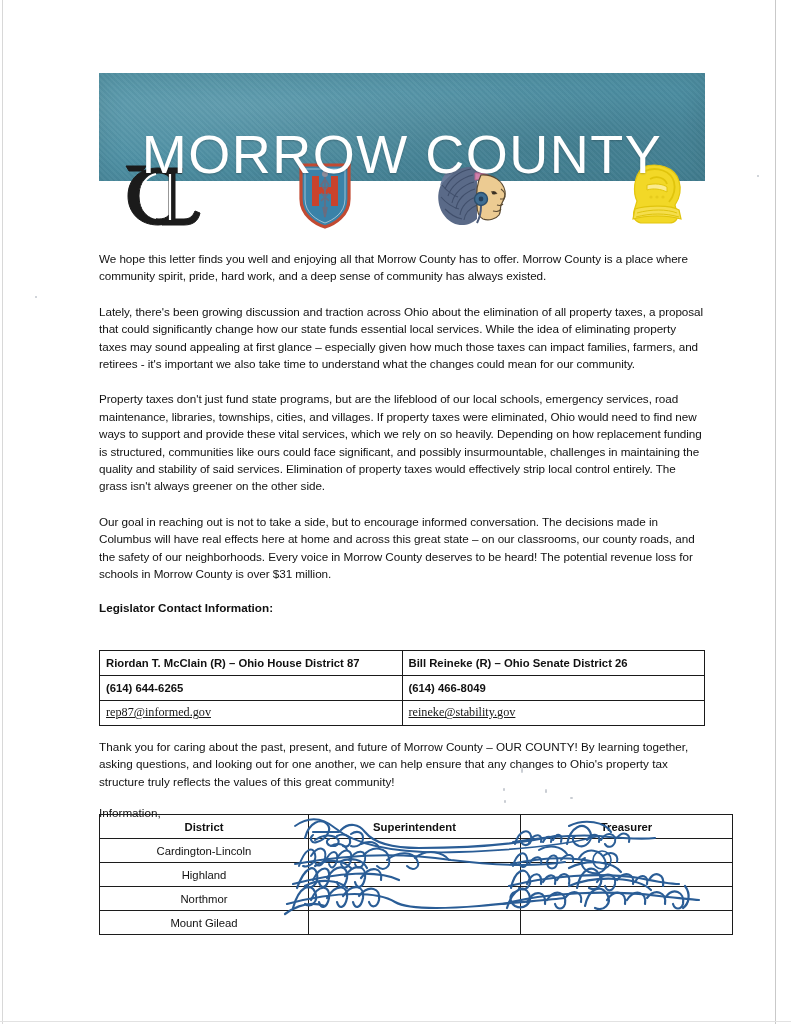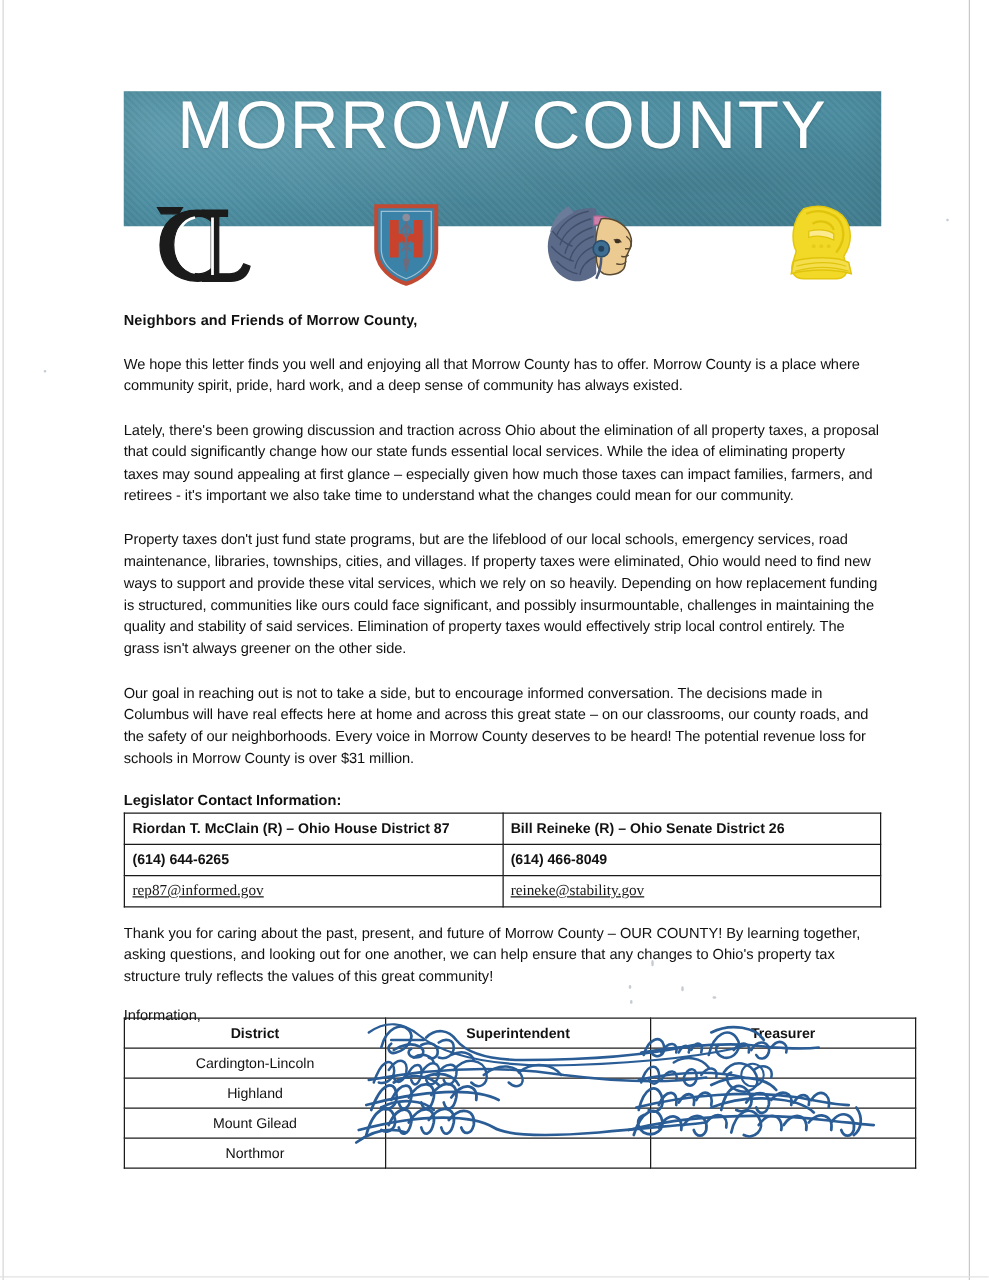--- a/index.html
+++ b/index.html
@@ -48,21 +48,21 @@
     position: absolute;
     left: 99px;
     top: 73px;
     width: 606px;
     height: 108px;
     background:
       radial-gradient(ellipse at 20% 30%, rgba(255,255,255,.10), rgba(0,0,0,0) 60%),
       radial-gradient(ellipse at 75% 70%, rgba(0,0,0,.10), rgba(0,0,0,0) 60%),
       linear-gradient(170deg, #4f93a6 0%, #4d8fa3 45%, #46879b 100%);
     display: flex;
-    align-items: flex-start;
+    align-items: flex-end;
     justify-content: center;
     box-shadow: inset 0 0 26px rgba(0,0,0,0.10);
   }
   #banner::after{
     content:"";
     position:absolute; left:0; top:0; right:0; bottom:0;
     background:
       repeating-linear-gradient(45deg, rgba(255,255,255,.035) 0 2px, rgba(0,0,0,.02) 2px 4px);
     pointer-events:none;
   }
@@ -335,21 +335,20 @@
         <g stroke="#e0c40c" stroke-width="1" fill="none">
           <path d="M20 52 C34 48 50 48 60 52"></path>
           <path d="M19 56 C33 52 49 52 62 56"></path>
         </g>
       </svg>
     </div>
   </div>
 
   <div id="letter">
 
-    <p class="salutation">Neighbors and Friends of Morrow County,</p>
 
     <p class="para">We hope this letter finds you well and enjoying all that Morrow County has to offer.  Morrow County is a place where community spirit, pride, hard work, and a deep sense of community has always existed.</p>
     <p class="para">Lately, there's been growing discussion and traction across Ohio about the elimination of all property taxes, a proposal that could significantly change how our state funds essential local services.  While the idea of eliminating property taxes may sound appealing at first glance – especially given how much those taxes can impact families, farmers, and retirees - it's important we also take time to understand what the changes could mean for our community.</p>
     <p class="para">Property taxes don't just fund state programs, but are the lifeblood of our local schools, emergency services, road maintenance, libraries, townships, cities, and villages. If property taxes were eliminated, Ohio would need to find new ways to support and provide these vital services, which we rely on so heavily.  Depending on how replacement funding is structured, communities like ours could face significant, and possibly insurmountable, challenges in maintaining the quality and stability of said services.  Elimination of property taxes would effectively strip local control entirely.  The grass isn't always greener on the other side.</p>
     <p class="para">Our goal in reaching out is not to take a side, but to encourage informed conversation.  The decisions made in Columbus will have real effects here at home and across this great state – on our classrooms, our county roads, and the safety of our neighborhoods.  Every voice in Morrow County deserves to be heard!  The potential revenue loss for schools in Morrow County is over $31 million.</p>
 
     <p class="heading-bold">Legislator Contact Information:</p>
   </div>
 
   <table id="legislator-table">
@@ -391,26 +390,26 @@
         <td class="district-cell">Cardington-Lincoln</td>
         <td class="sig-cell"></td>
         <td class="sig-cell"></td>
       </tr>
       <tr>
         <td class="district-cell">Highland</td>
         <td class="sig-cell"></td>
         <td class="sig-cell"></td>
       </tr>
       <tr>
+        <td class="district-cell">Northmor</td>
+        <td class="sig-cell"></td>
+        <td class="sig-cell"></td>
+      </tr>
+      <tr>
         <td class="district-cell">Mount Gilead</td>
-        <td class="sig-cell"></td>
-        <td class="sig-cell"></td>
-      </tr>
-      <tr>
-        <td class="district-cell">Northmor</td>
         <td class="sig-cell"></td>
         <td class="sig-cell"></td>
       </tr>
     </tbody>
   </table>
 
   <div id="ink-layer">
     <svg width="620" height="110" viewBox="0 0 620 110" aria-hidden="true">
       <g fill="none" stroke="#2a5d96" stroke-linecap="round" stroke-linejoin="round">
 

